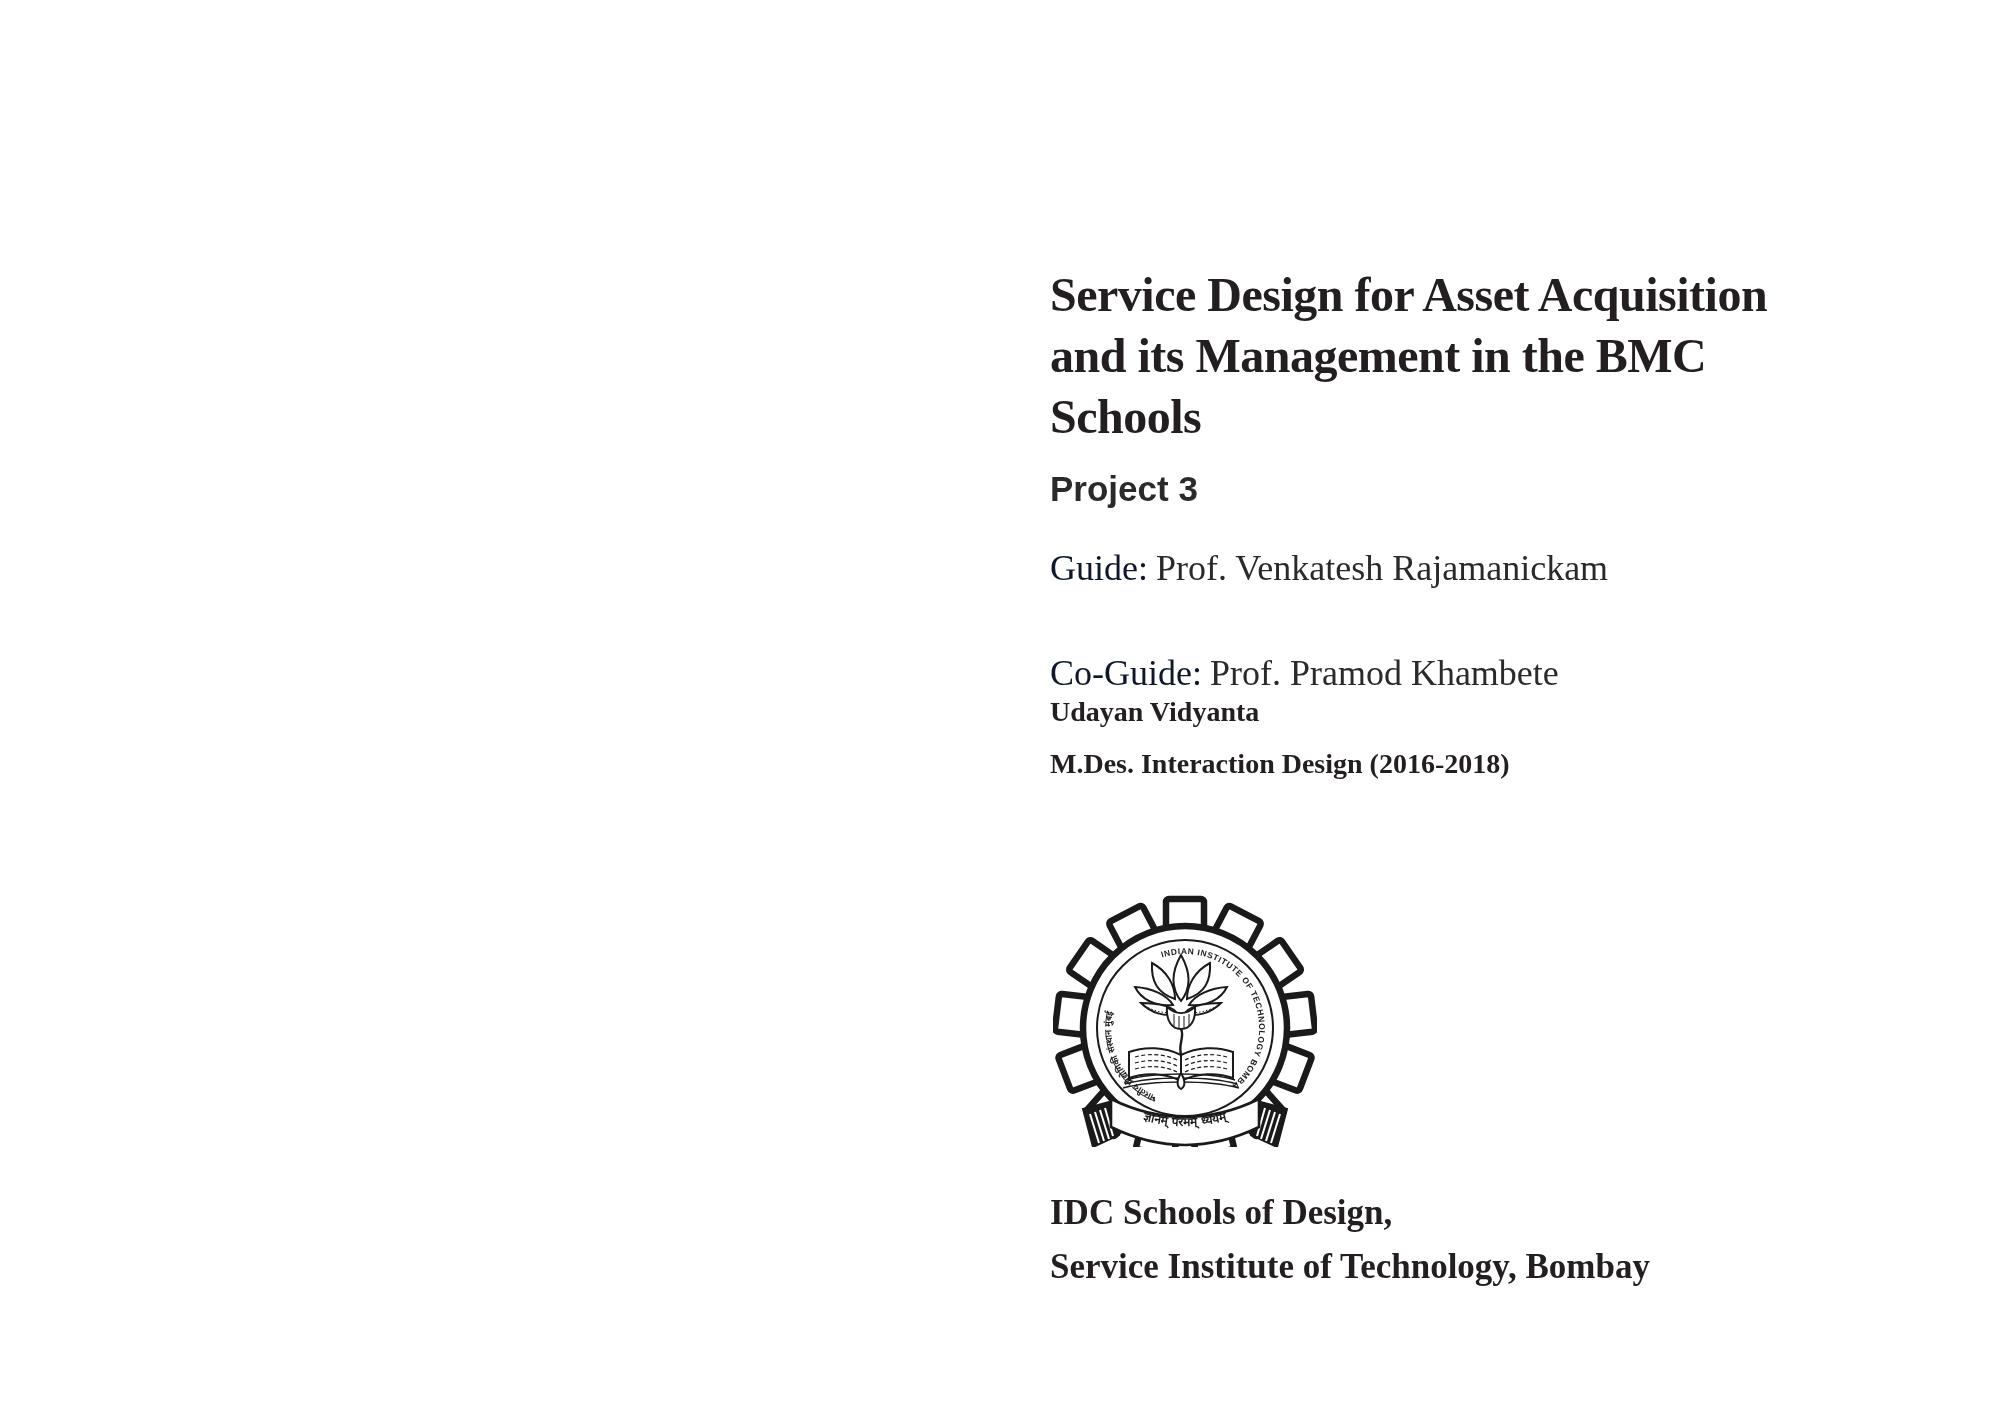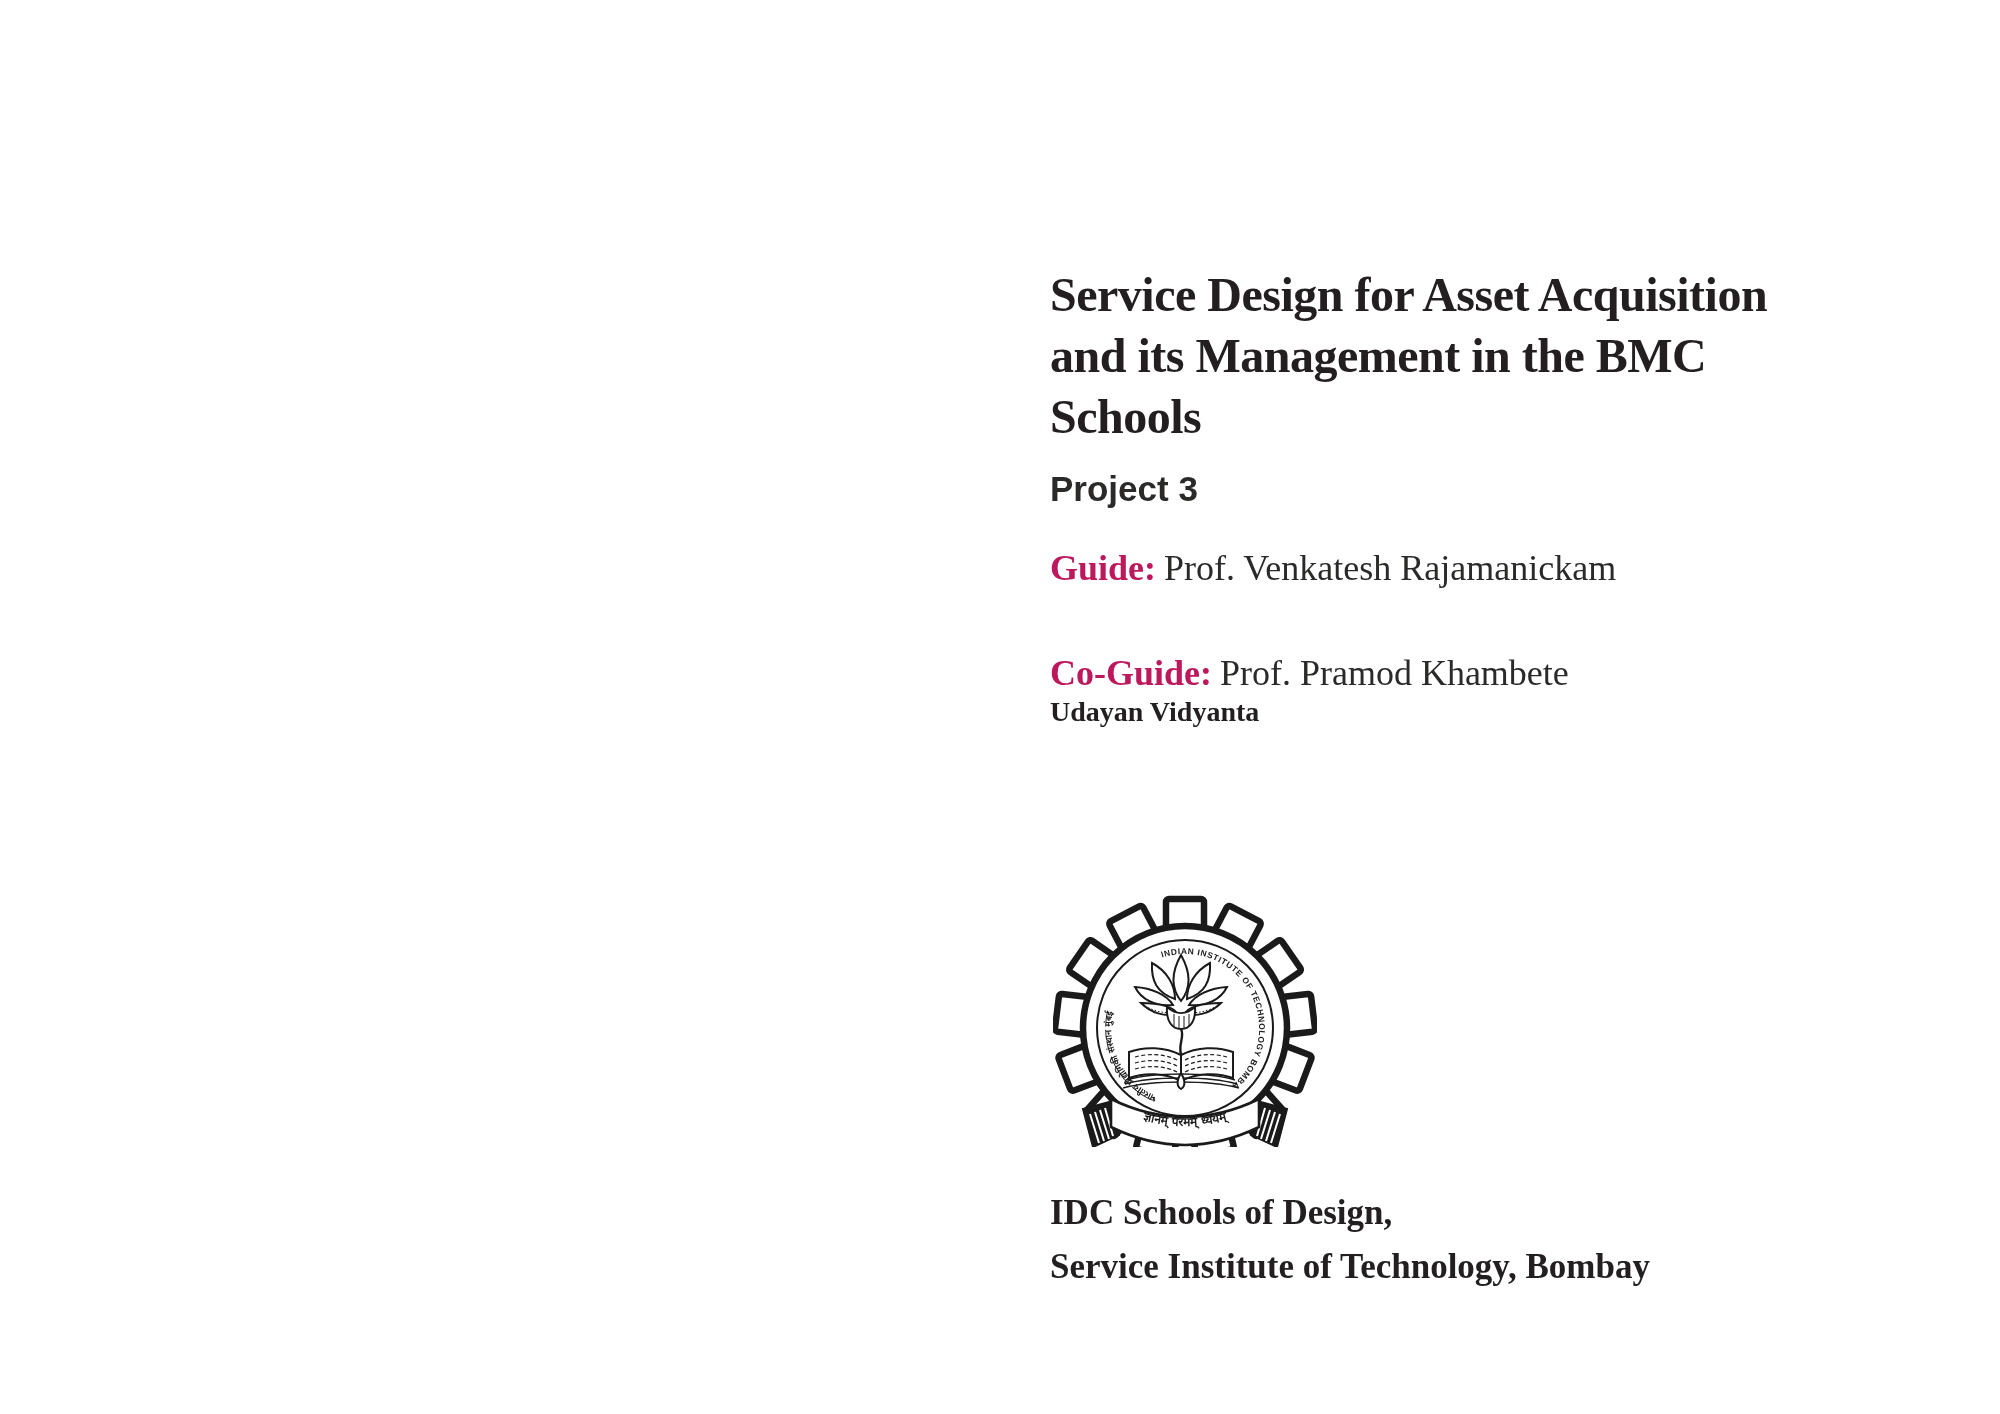--- a/index.html
+++ b/index.html
@@ -27,21 +27,21 @@
     font-family: "Liberation Sans", sans-serif;
     font-weight: 700;
     font-size: 35px; line-height: 44px;
     color: #2b2a29;
   }
   .guide-line {
     position: absolute; left: 1050px;
     font-size: 36px; line-height: 46px;
     font-weight: 400; color: #2b2a29;
   }
-  .guide-line .label { font-weight: 700; margin-right: 0.22em; color: #be185d; }
+  .guide-line .label { font-weight: 400; margin-right: 0.22em; color: #0f172a; }
   #guide-row   { top: 545px; }
   #coguide-row { top: 620px; margin-top: 30px; }
 
   .author-block {
     position: absolute; left: 1050px; top: 686px;
     font-size: 28px; line-height: 52px;
     font-weight: 700; color: #231f20;
   }
   .logo-wrap { position: absolute; left: 1053px; top: 895px; width: 264px; height: 252px; }
   .institute-block {
@@ -65,20 +65,21 @@
   <div class="guide-line" id="guide-row">
     <span class="label">Guide:</span><span>Prof. Venkatesh Rajamanickam</span>
   </div>
 
   <div class="guide-line" id="coguide-row">
     <span class="label">Co-Guide:</span><span>Prof. Pramod Khambete</span>
   </div>
 
   <div class="author-block">
     <div>Udayan Vidyanta</div>
+    <div>M.Des. Interaction Design (2016-2018)</div>
   </div>
 
   <div class="logo-wrap">
     <svg viewBox="0 0 264 252" width="264" height="252">
       <defs>
         <rect id="tooth" x="113" y="4" width="38" height="30" rx="3" fill="#ffffff" stroke="#1a1a1a" stroke-width="6.5"></rect>
         <path id="arc-en" d="M 109.1 62.6 A 74 74 0 0 1 177.6 191.3" fill="none"></path>
         <path id="arc-dev" d="M 104.3 201.6 A 74 74 0 0 1 104.3 64.4" fill="none"></path>
         <path id="arc-ribbon" d="M 58 213 Q 132 249 206 213" fill="none"></path>
       </defs>

